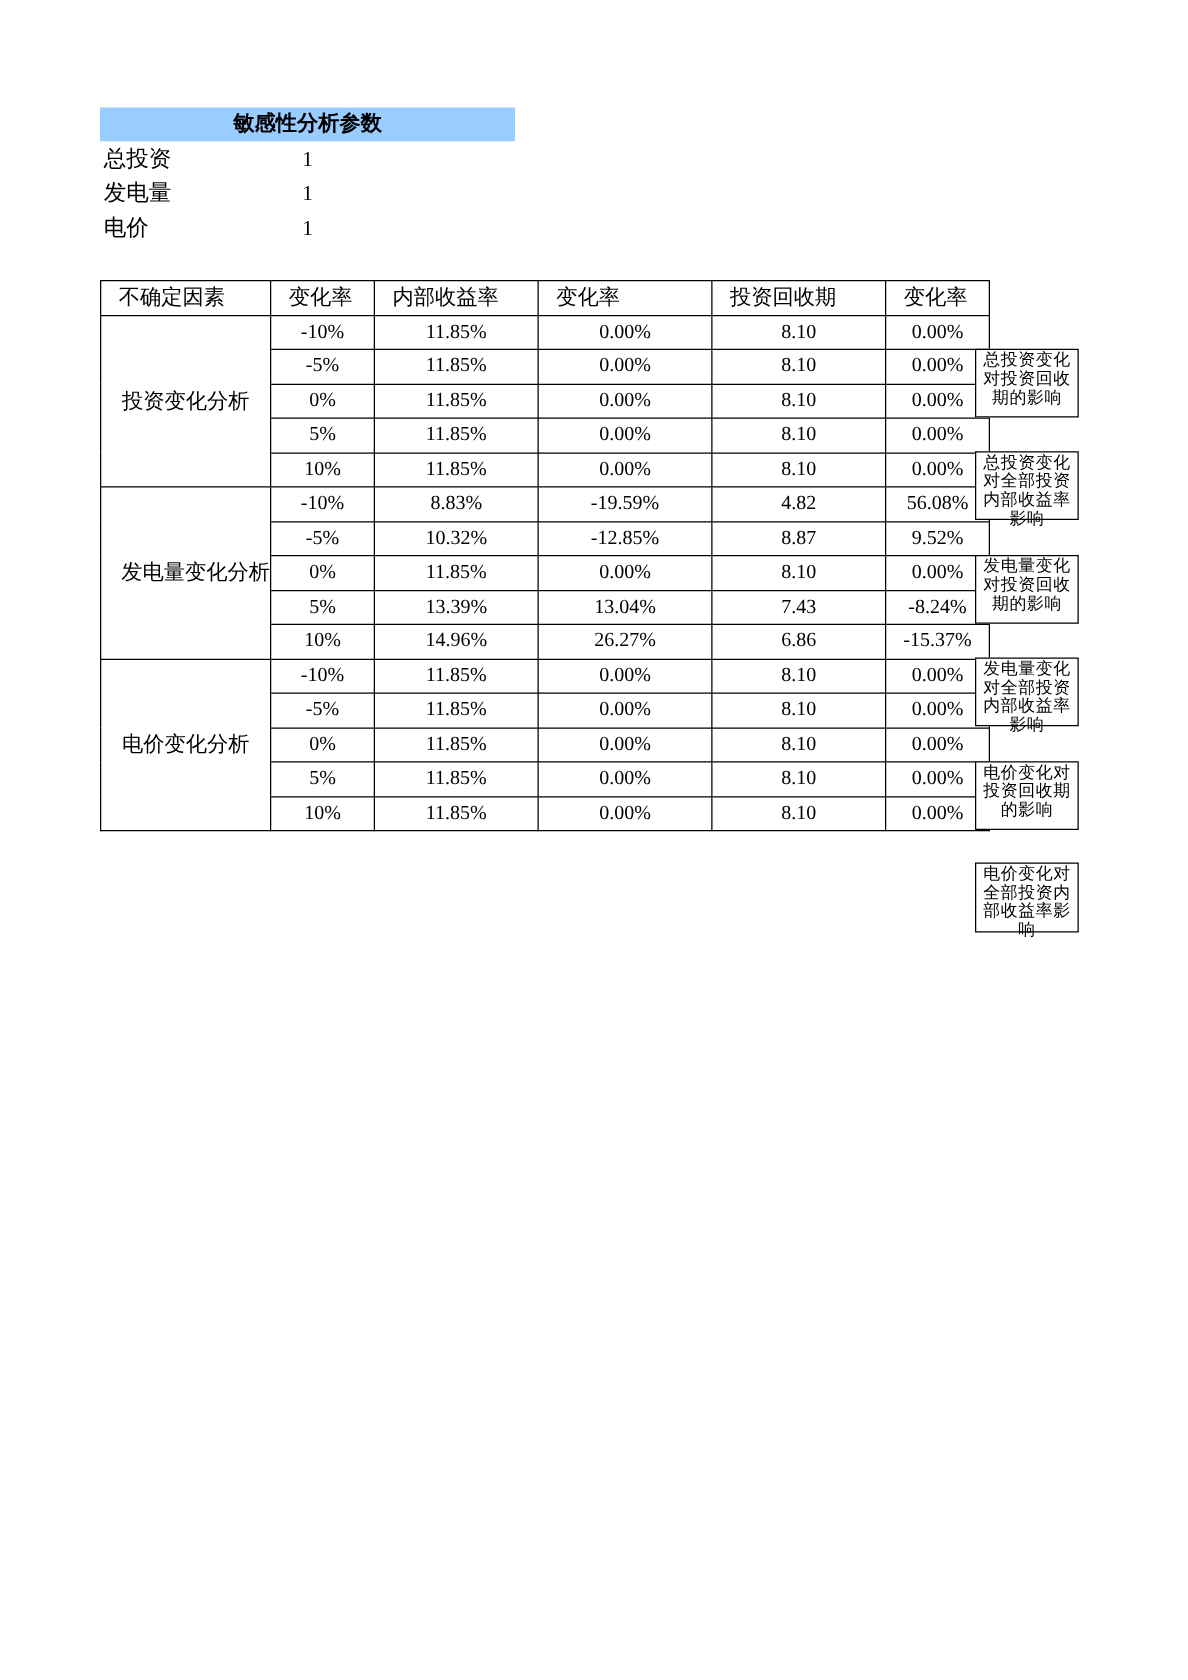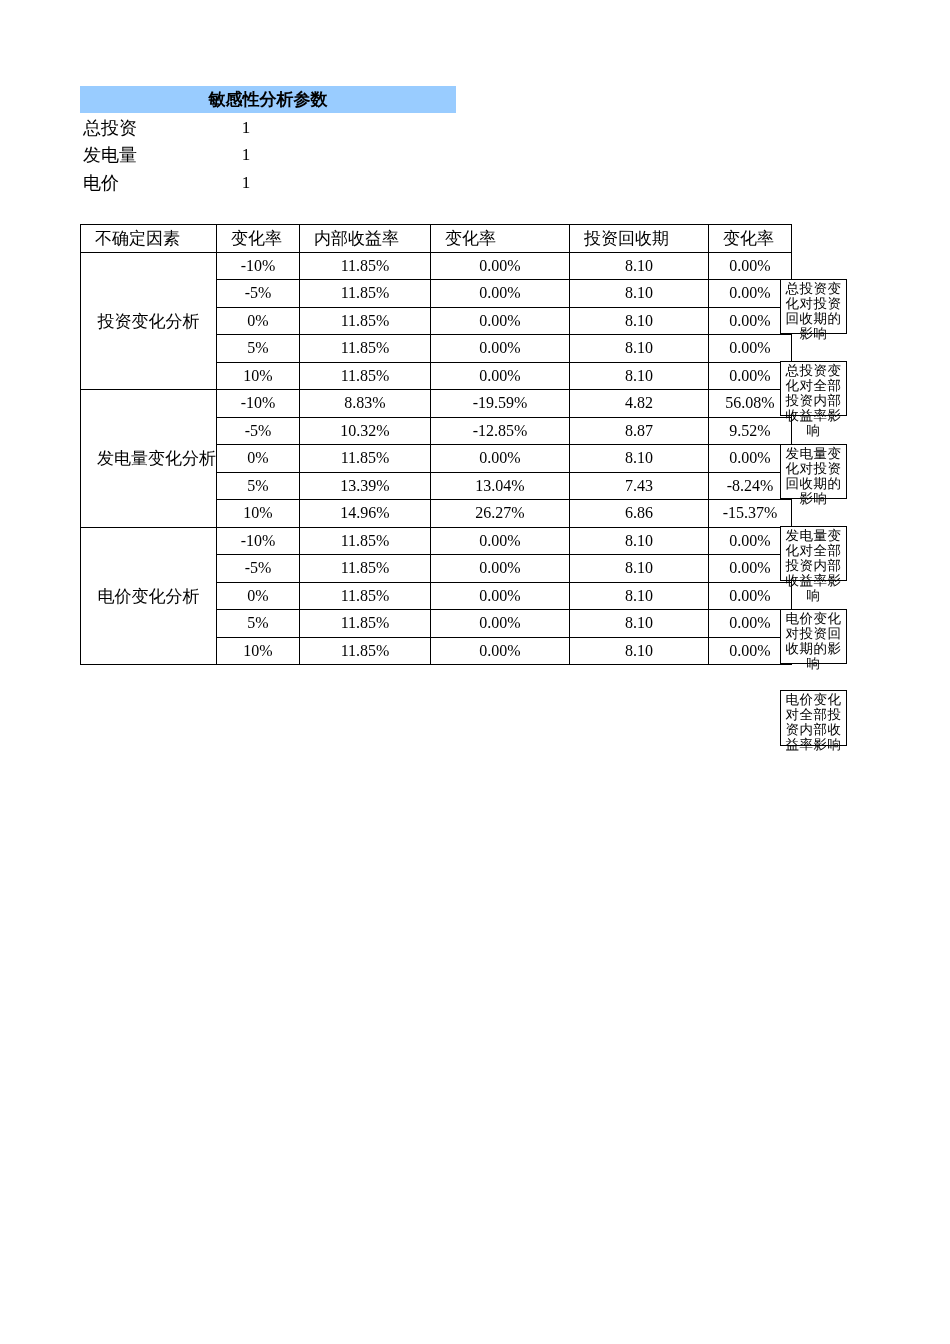--- a/index.html
+++ b/index.html
@@ -1,32 +1,32 @@
 <!DOCTYPE html>
 <html><head>
 <meta charset="utf-8">
 <style>
   html, body { margin: 0; padding: 0; background: #ffffff; }
   body { width: 950px; height: 1344px; position: relative; overflow: hidden;
          font-family: "Liberation Serif", "DejaVu Serif", serif; color: #000; }
   .abs { position: absolute; }
-  .param-title { left: 80px; top: 86px; width: 376px; height: 27px; background: #99ccff;
+  .param-title { left: 80px; top: 86px; width: 332px; height: 27px; background: #99ccff;
                  font-family: "DejaVu Sans", sans-serif; font-weight: bold; font-size: 17px;
                  line-height: 27px; text-align: center; }
   .param-label { left: 83px; width: 120px; height: 27px; font-size: 18px; line-height: 27px;
                  font-family: "DejaVu Sans", sans-serif; font-weight: 300; }
   .param-value { left: 200px; width: 92px; height: 27px; font-size: 17px; line-height: 27px; text-align: center; }
   table.sens { position: absolute; left: 80px; top: 224px; border-collapse: collapse; table-layout: fixed; }
   table.sens td { border: 1px solid #000; padding: 0; font-size: 16px; height: 26.5px; line-height: 26px;
                   text-align: center; white-space: nowrap; overflow: hidden; }
   table.sens td.hdr { text-align: left; padding-left: 14px; font-family: "DejaVu Sans", sans-serif;
                       font-size: 17px; font-weight: 300; }
   table.sens td.grp { font-family: "DejaVu Sans", sans-serif; font-size: 17px; font-weight: 300; }
   table.sens td.grp.clip { text-align: left; padding-left: 16px; }
-  .btn { position: absolute; left: 780px; width: 67px; border: 1px solid #000; background: #fff;
+  .btn { position: absolute; left: 780px; width: 83px; border: 1px solid #000; background: #fff;
          font-family: "DejaVu Sans", sans-serif; font-size: 13.5px; line-height: 15px;
          text-align: center; letter-spacing: 0.5px; overflow: visible; cursor: pointer; box-sizing: border-box; padding-top: 1px; }
 </style>
 </head>
 <body>
 
 <div class="abs param-title">敏感性分析参数</div>
 <div class="abs param-label" style="top:114px">总投资</div>
 <div class="abs param-value" style="top:114px">1</div>
 <div class="abs param-label" style="top:141px">发电量</div>

